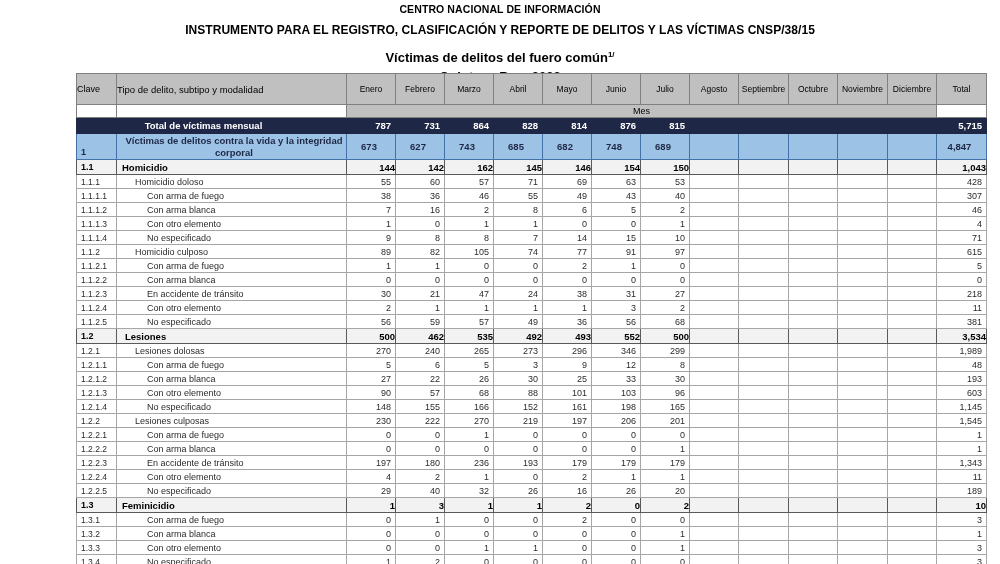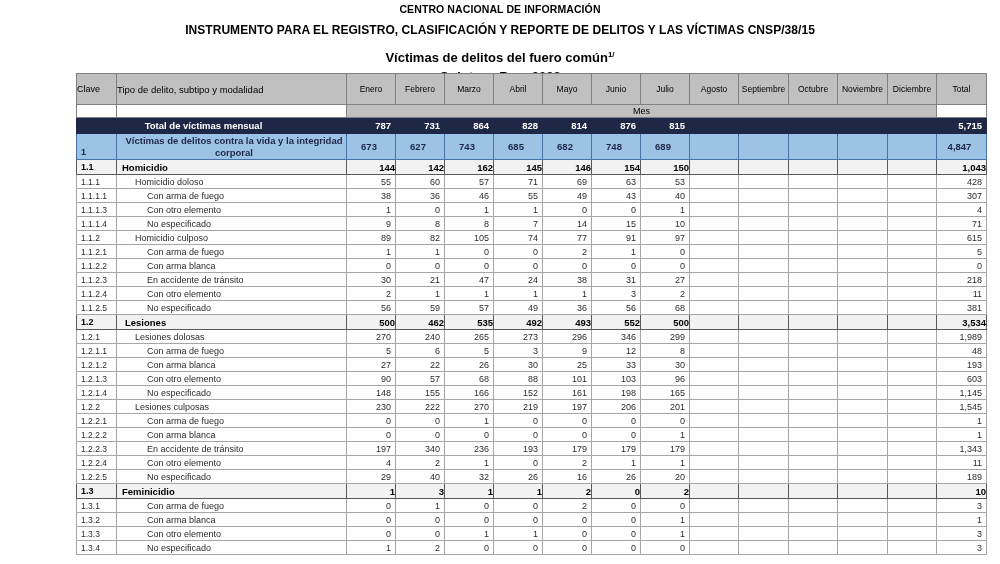--- a/index.html
+++ b/index.html
@@ -349,20 +349,37 @@
             <td class="num">43</td>
             <td class="num">40</td>
             <td class="num"></td>
             <td class="num"></td>
             <td class="num"></td>
             <td class="num"></td>
             <td class="num"></td>
             <td class="num">307</td>
           </tr>
           <tr class="row-d">
+            <td class="clave">1.1.1.2</td>
+            <td class="tipo ind2" style="padding-left: 30px;">Con arma blanca</td>
+            <td class="num">7</td>
+            <td class="num">16</td>
+            <td class="num">2</td>
+            <td class="num">8</td>
+            <td class="num">6</td>
+            <td class="num">5</td>
+            <td class="num">2</td>
+            <td class="num"></td>
+            <td class="num"></td>
+            <td class="num"></td>
+            <td class="num"></td>
+            <td class="num"></td>
+            <td class="num">46</td>
+          </tr>
+          <tr class="row-d">
             <td class="clave">1.1.1.3</td>
             <td class="tipo ind2" style="padding-left: 30px;">Con otro elemento</td>
             <td class="num">1</td>
             <td class="num">0</td>
             <td class="num">1</td>
             <td class="num">1</td>
             <td class="num">0</td>
             <td class="num">0</td>
             <td class="num">1</td>
             <td class="num"></td>
@@ -641,21 +658,21 @@
             <td class="num"></td>
             <td class="num"></td>
             <td class="num"></td>
             <td class="num"></td>
             <td class="num">1</td>
           </tr>
           <tr class="row-d">
             <td class="clave">1.2.2.3</td>
             <td class="tipo ind2" style="padding-left: 30px;">En accidente de tránsito</td>
             <td class="num">197</td>
-            <td class="num">340</td>
+            <td class="num">180</td>
             <td class="num">236</td>
             <td class="num">193</td>
             <td class="num">179</td>
             <td class="num">179</td>
             <td class="num">179</td>
             <td class="num"></td>
             <td class="num"></td>
             <td class="num"></td>
             <td class="num"></td>
             <td class="num"></td>

